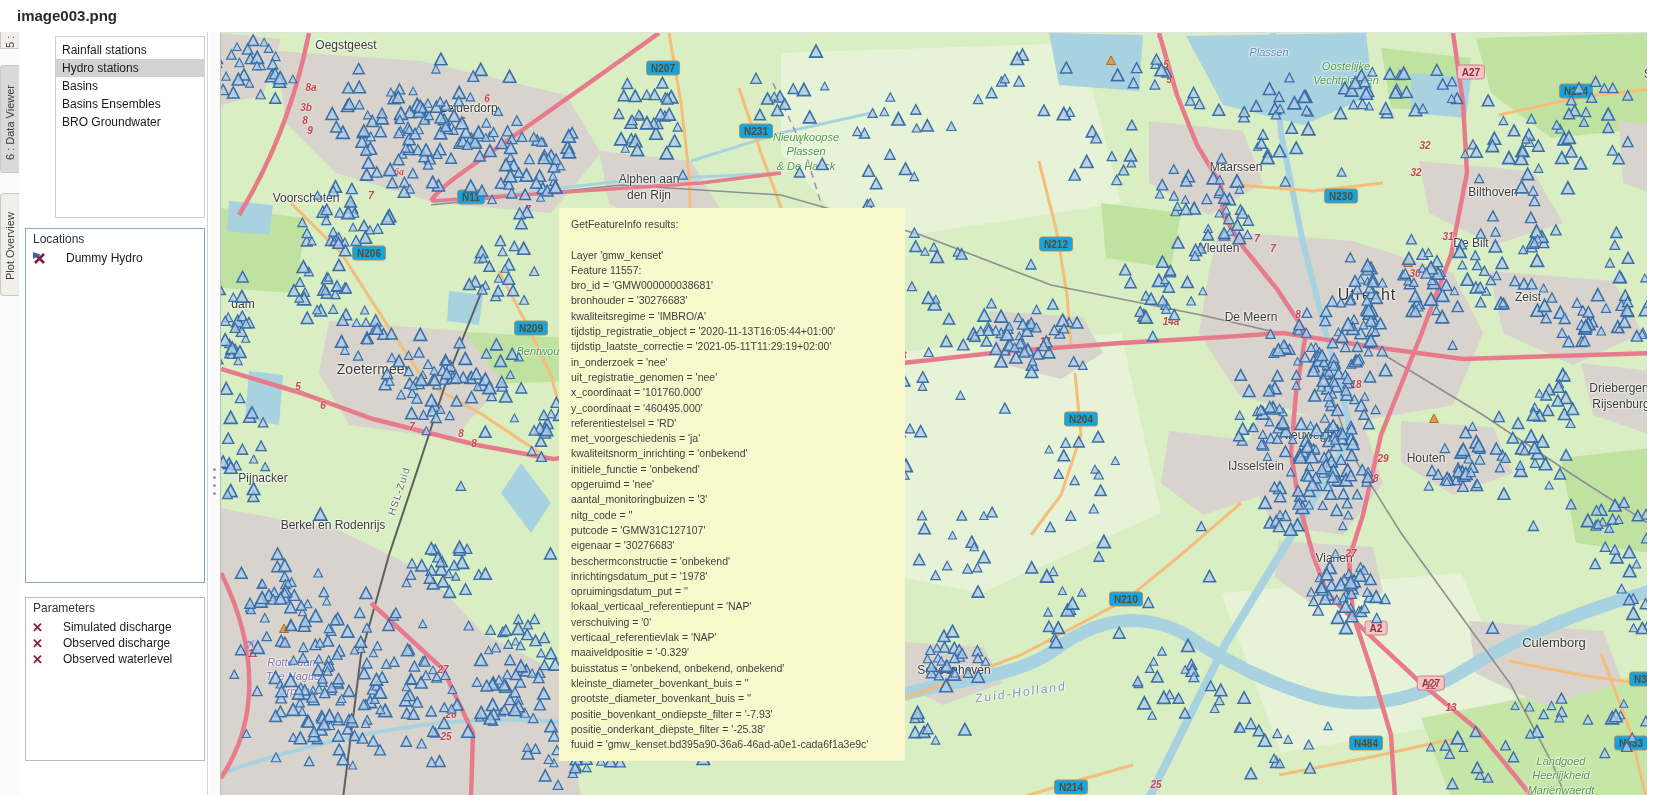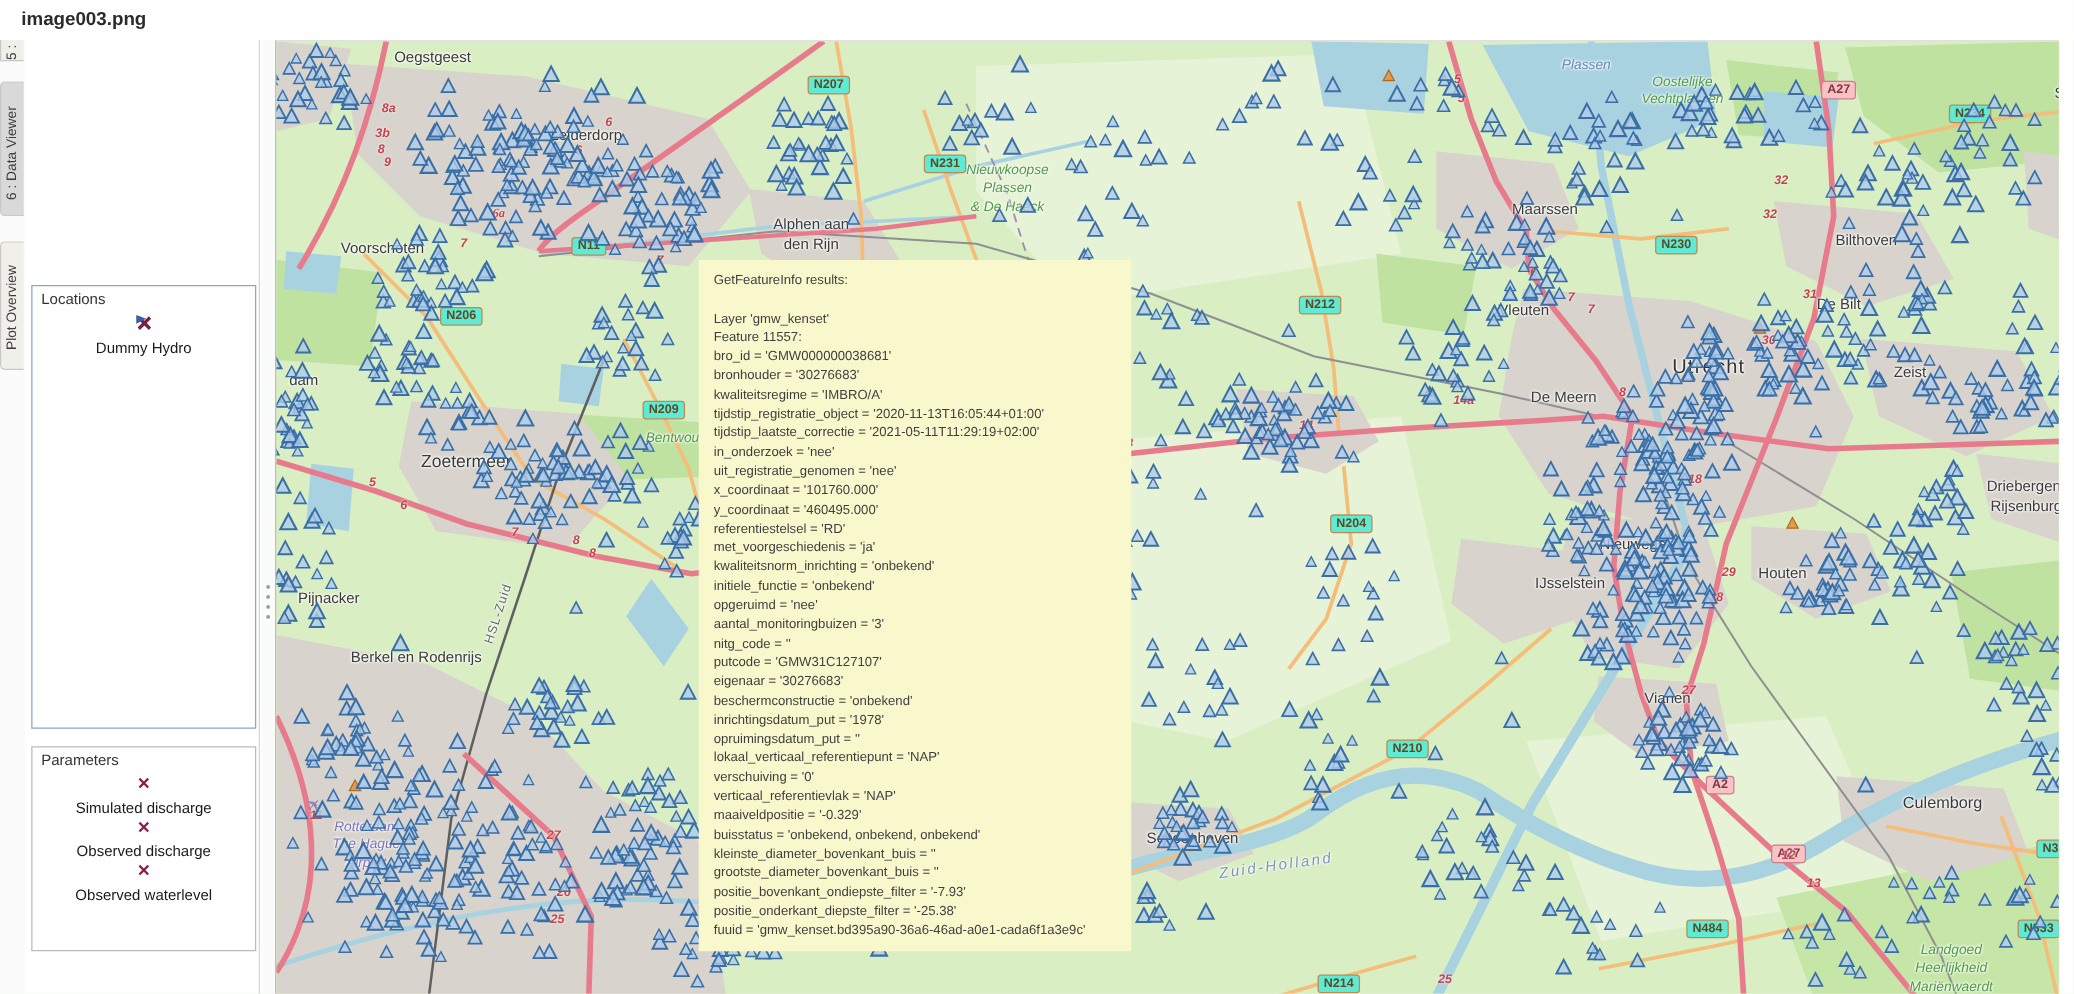--- a/index.html
+++ b/index.html
@@ -27,22 +27,22 @@
   .sidebar{position:absolute;left:20px;top:32px;width:188px;height:763px;background:#ffffff;
            border-right:1px solid #d5d5d5;box-sizing:border-box;}
   .layers-box{position:absolute;left:35px;top:4px;width:150px;height:182px;background:#fff;
               border:1px solid #d0d0d0;box-sizing:border-box;padding-top:4px;overflow:hidden;}
   .list-item{font-size:12px;color:#1a1a1a;padding:2px 6px;white-space:nowrap;cursor:pointer;}
   .list-item.selected{background:#d2d2d2;}
   .group-box{position:absolute;left:5px;width:180px;background:#fff;box-sizing:border-box;}
   .group-title{font-size:12px;color:#333;padding:3px 7px 4px 7px;}
   #locations-box{top:196px;height:355px;border:1px solid #86a7cf;}
   #parameters-box{top:565px;height:164px;border:1px solid #bbbbbb;}
-  .loc-item,.param-item{display:flex;align-items:center;gap:6px;padding:1px 6px;font-size:12px;
-                        color:#1a1a1a;cursor:pointer;white-space:nowrap;flex-direction:column;}
+  .loc-item,.param-item{display:flex;align-items:center;gap:20px;padding:1px 6px;font-size:12px;
+                        color:#1a1a1a;cursor:pointer;white-space:nowrap;}
   .xicon{color:#8c1d49;font-weight:bold;font-size:13px;line-height:13px;}
   .loc-item svg{flex:0 0 auto;}
 
   
   .splitter{position:absolute;left:209px;top:32px;width:11px;height:763px;background:#fbfbfb;cursor:col-resize;}
   .splitter i{position:absolute;left:4px;width:3px;height:3px;border-radius:50%;background:#9a9a9a;}
 
   
   .map{position:absolute;left:220px;top:32px;width:1427px;height:763px;background:#d9eec3;
        overflow:hidden;border-left:1px solid #bcbcbc;border-top:1px solid #e0e0e0;box-sizing:border-box;}
@@ -60,21 +60,21 @@
   .nature{font-size:11px;color:#4d9a44;font-style:italic;}
   .water{font-size:11px;color:#6287b5;font-style:italic;}
   .waterprov{font-size:12px;color:#7e95b5;font-style:italic;letter-spacing:2px;}
   .province{font-size:11px;color:#8d8d8d;letter-spacing:2px;}
   .rail{font-size:10px;color:#666;letter-spacing:1px;}
   .airport{font-size:11px;color:#7d74b8;font-style:italic;}
   .planeicon{font-size:14px;color:#8a80c2;text-shadow:none;}
 
   .shield{position:absolute;transform:translate(-50%,-50%);font-size:10px;font-weight:bold;
           padding:1px 4px;border-radius:3px;white-space:nowrap;}
-  .shield.n{background:#5eead4;border:1px solid #b98b52;color:#5f4a22;}
+  .shield.n{background:#0ea5e9;border:1px solid #b98b52;color:#5f4a22;}
   .shield.a{background:#f7c3c6;border:1px solid #cf7e86;color:#83333c;}
   .exit{position:absolute;transform:translate(-50%,-50%);color:#c6444e;font-size:10px;
         font-style:italic;font-weight:bold;text-shadow:0 0 2px #fff;}
 
   
   .gfi-popup{position:absolute;left:338px;top:175px;width:322px;background:#f9f8cd;
              padding:9px 12px;z-index:6;font-size:10.5px;line-height:15.3px;color:#3f3f3f;
              white-space:nowrap;}
 </style>
 </head>
@@ -90,20 +90,27 @@
     </div>
   <div class="vtab" id="tab2">
       <span>6 : Data Viewer</span>
     </div>
   <div class="vtab" id="tab3">
       <span>Plot Overview</span>
     </div>
 </div>
 
 <div class="sidebar">
+  <div class="layers-box">
+      <div class="list-item">Rainfall stations</div>
+      <div class="list-item selected">Hydro stations</div>
+      <div class="list-item">Basins</div>
+      <div class="list-item">Basins Ensembles</div>
+      <div class="list-item">BRO Groundwater</div>
+    </div>
   <div class="group-box" id="locations-box">
     <div class="group-title">Locations</div>
     <div>
         <div class="loc-item">
           <svg width="14" height="14">
             <path d="M3 3 L12 12 M12 3 L3 12" stroke="#7b1d43" stroke-width="2.6" fill="none"></path>
             <path d="M1 1 L9 4 L1 8 Z" fill="#3a5fa8"></path>
           </svg>
           <span>Dummy Hydro</span>
         </div>

